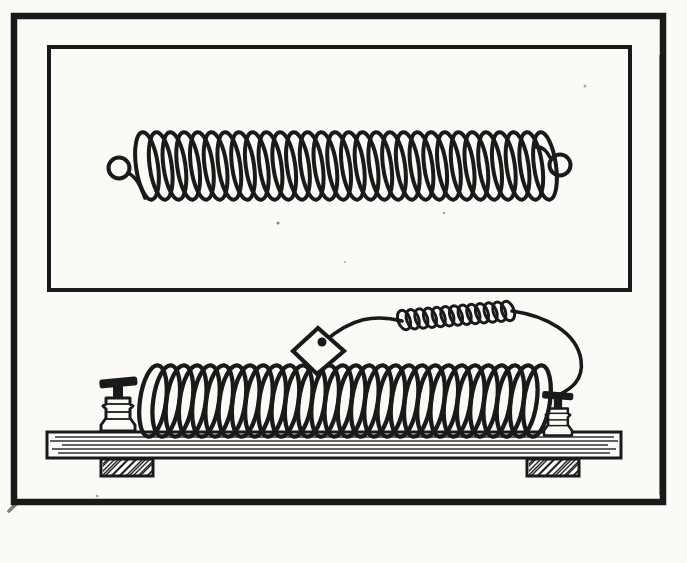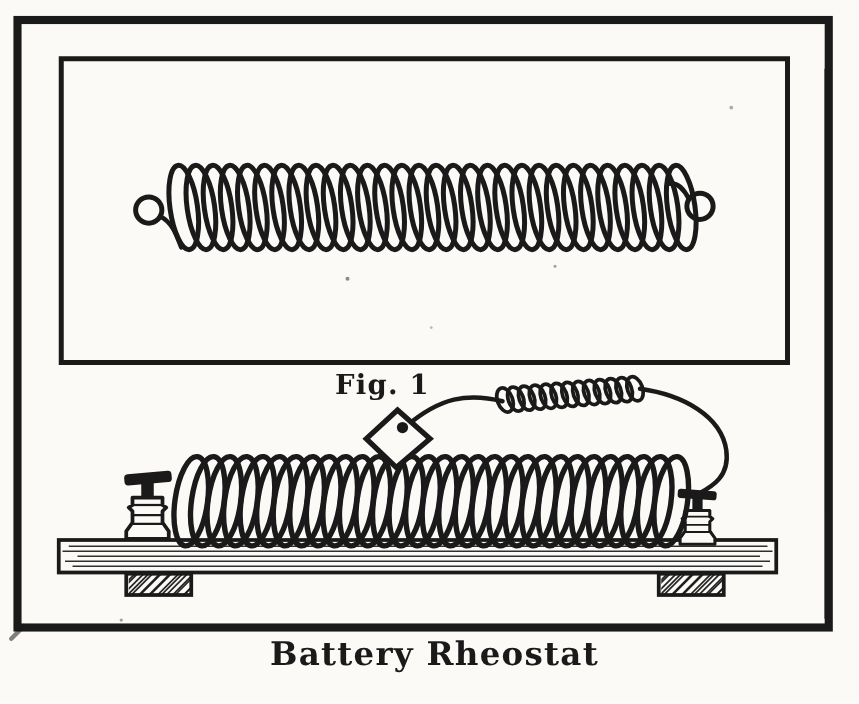--- a/index.html
+++ b/index.html
@@ -238,15 +238,13 @@
     <g>
       <circle class="speck" cx="278" cy="223" r="1.6" opacity="0.5"></circle>
       <circle class="speck" cx="233" cy="366" r="1.2" opacity="0.45"></circle>
       <circle class="speck" cx="444" cy="213" r="1.2" opacity="0.4"></circle>
       <circle class="speck" cx="97" cy="496" r="1.3" opacity="0.4"></circle>
       <circle class="speck" cx="585" cy="86" r="1.5" opacity="0.35"></circle>
       <circle class="speck" cx="345" cy="262" r="1.1" opacity="0.3"></circle>
     </g>
   </svg>
 
-  <div class="fig-label fig1-label">Fig. 1</div>
-  <div class="caption">Battery Rheostat</div>
 </div>
 
 </body></html>

